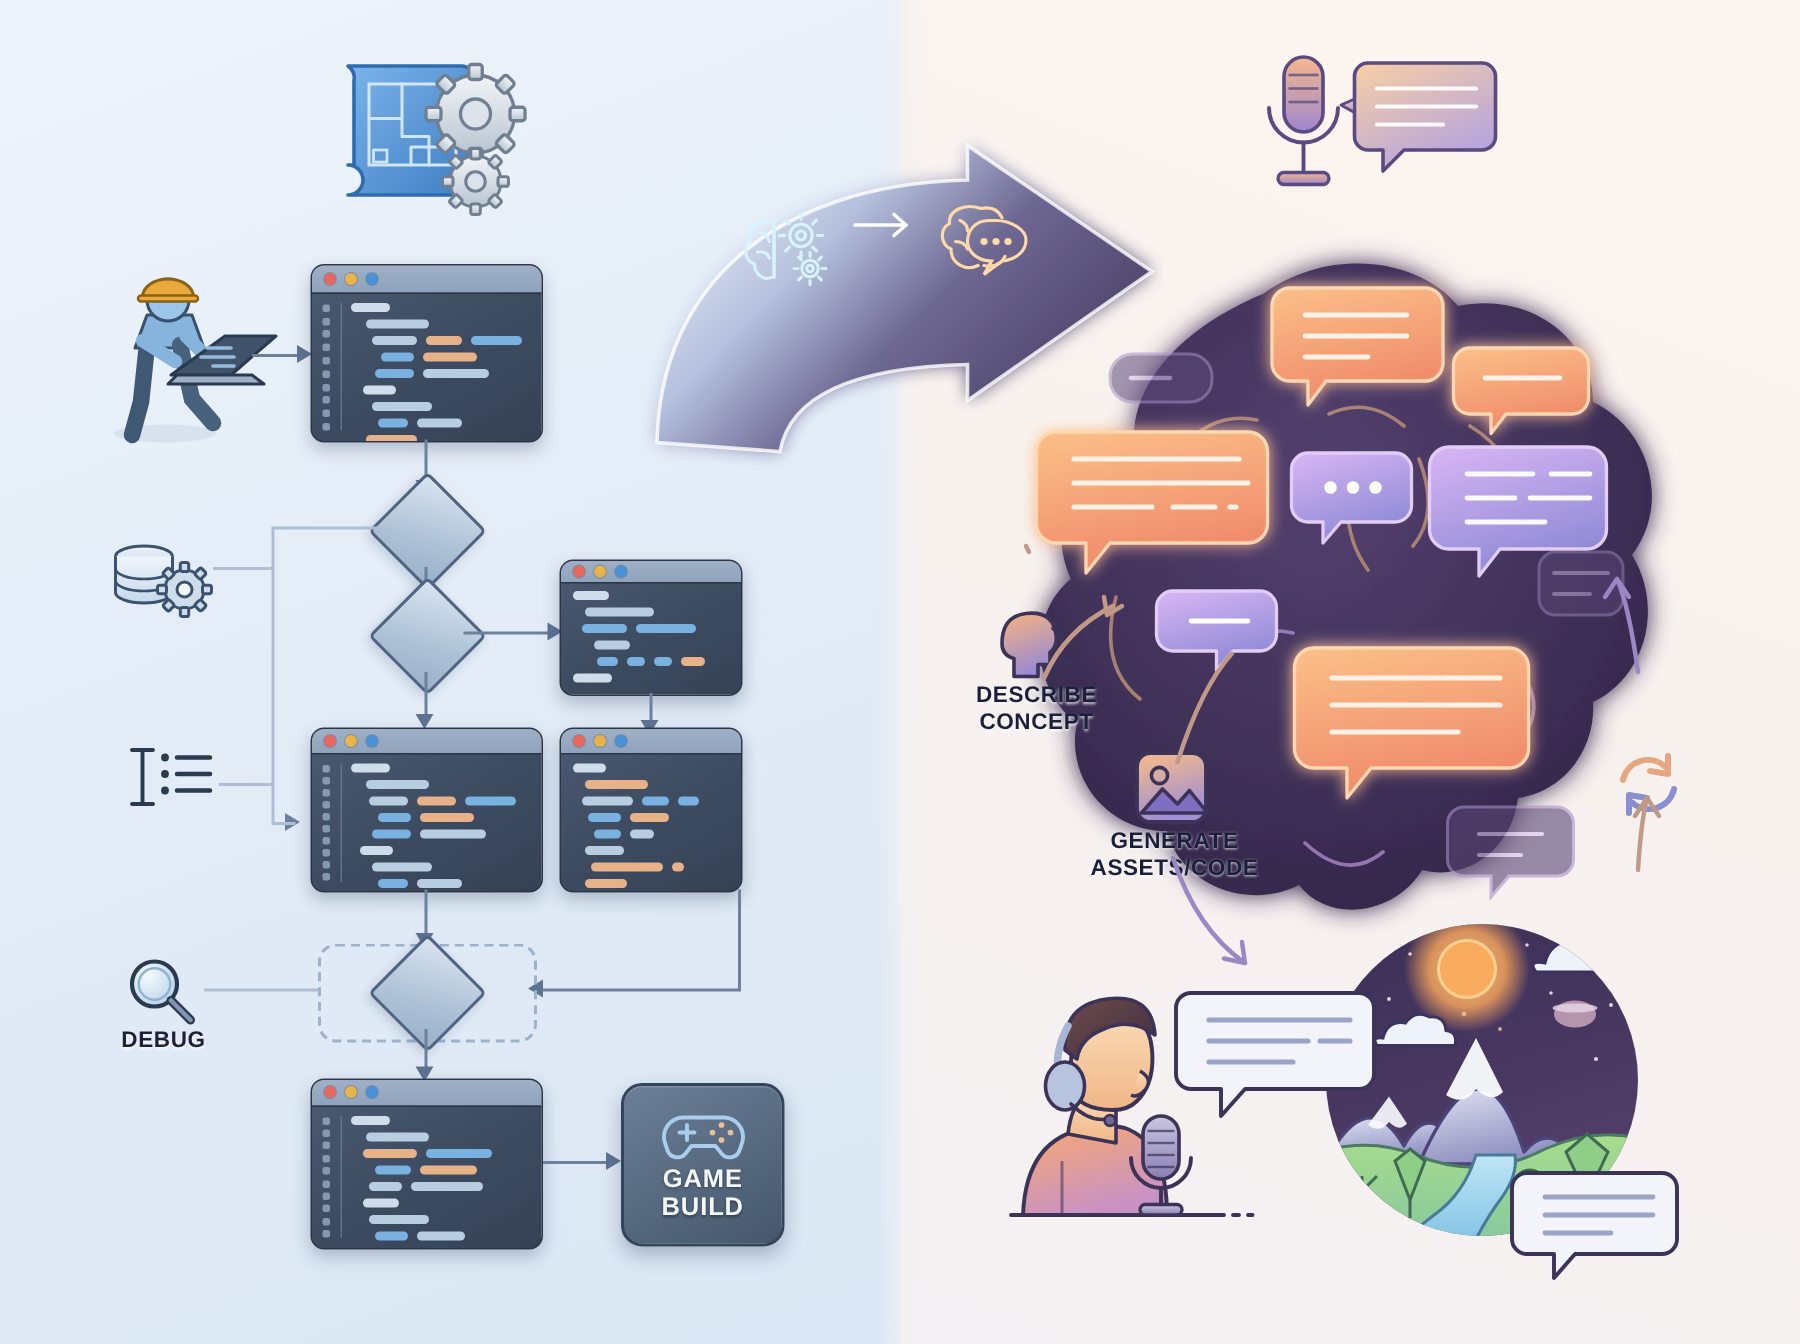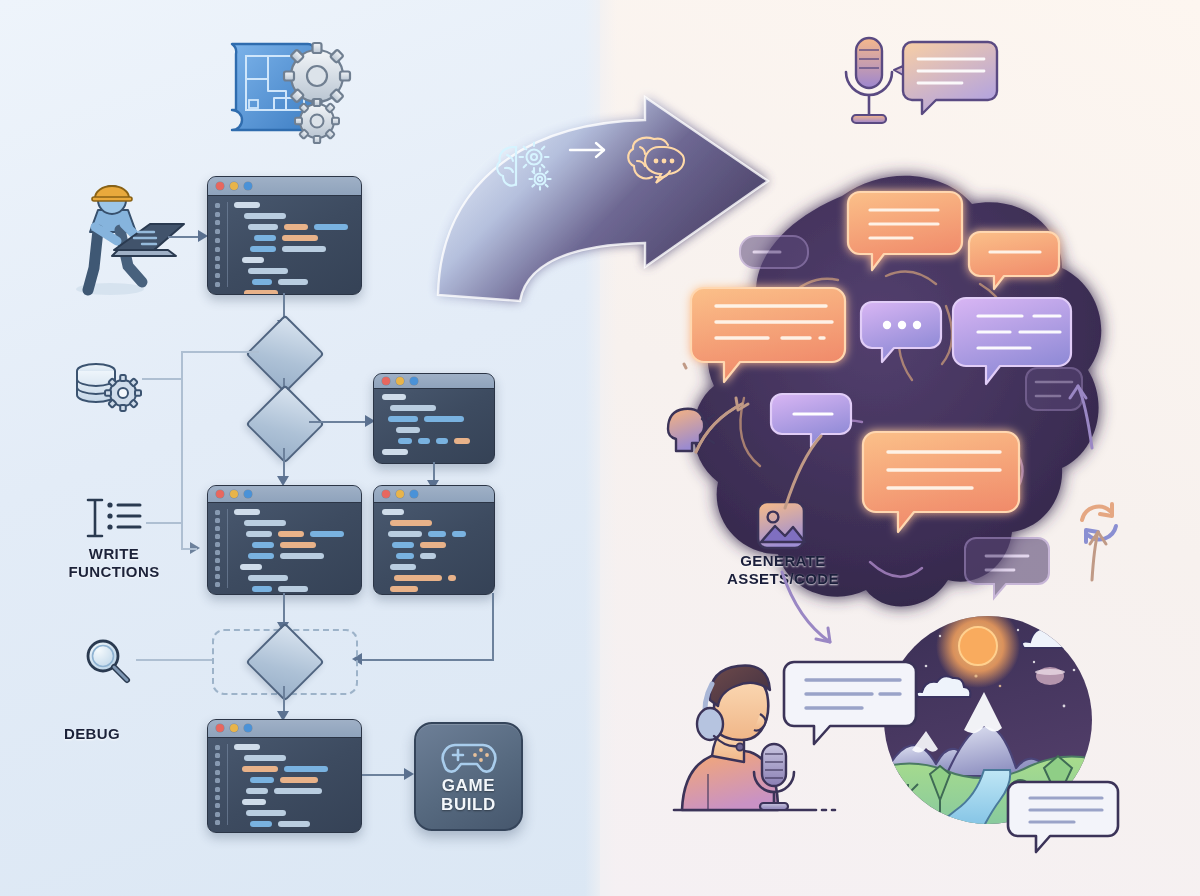--- a/index.html
+++ b/index.html
@@ -447,21 +447,21 @@
       <div class="crow" style="padding-left:10px">
           <span class="seg orange" style="width:34px"></span>
         </div>
 
     </div>
   </div>
 
   <div class="connector h" style="left:362px;top:774px;width:44px;"></div>
   <div class="ar-right" style="position:absolute;left:404px;top:768px;"></div>
 
-  <div class="game-build" style="left:414px;top:722px;width:105px;height:105px;border-radius:18px;">
+  <div class="game-build" style="left:414px;top:722px;width:105px;height:105px;">
     <svg width="56" height="36" viewBox="0 0 56 36" style="margin-bottom:1px;">
       <path d="M14 7 h28 a13 13 0 0 1 12 16 l-2 6 a7 7 0 0 1 -12 2 l-4 -5 h-16 l-4 5 a7 7 0 0 1 -12 -2 l-2 -6 a13 13 0 0 1 12 -16 z" fill="none" stroke="#a9cdec" stroke-width="2.6" stroke-linejoin="round"></path>
       <path d="M12 17 h10 M17 12 v10" stroke="#a9cdec" stroke-width="2.6" stroke-linecap="round"></path>
       <circle cx="40" cy="12" r="1.9" fill="#e8c19a"></circle>
       <circle cx="46" cy="17" r="1.9" fill="#e8c19a"></circle>
       <circle cx="40" cy="22" r="1.9" fill="#e8c19a"></circle>
       <circle cx="34" cy="17" r="1.9" fill="#e8c19a"></circle>
     </svg>
     <div class="gb-label">GAME
 BUILD</div>
@@ -506,41 +506,39 @@
           <circle cx="30" cy="20" r="2.6"></circle>
           <circle cx="30" cy="31" r="2.6"></circle>
       </g>
       <g stroke="#2a3a50" stroke-width="3" stroke-linecap="round">
         <path d="M38 9 h22"></path>
           <path d="M38 20 h22"></path>
           <path d="M38 31 h22"></path>
       </g>
     </svg>
   </div>
-  <div class="node-label" style="left:36px;top:545px;width:156px;">WRITE
-FUNCTIONS</div>
   <div class="thin-line h" style="left:146px;top:522px;width:36px;"></div>
   <div class="ar-right" style="position:absolute;left:190px;top:542px;border-left-color:#6c819c;"></div>
   <div class="thin-line h" style="left:181px;top:548px;width:16px;"></div>
 
   <div style="position:absolute;left:82px;top:636px;width:54px;height:50px;">
     <svg width="54" height="50" viewBox="0 0 54 50">
       <defs>
           <radialGradient id="lensG" cx=".35" cy=".3" r=".8">
         <stop offset="0" stop-color="#f5fafd"></stop>
             <stop offset="1" stop-color="#b7d1e6"></stop>
           </radialGradient>
         </defs>
       <circle cx="21" cy="20" r="15" fill="url(#lensG)" stroke="#2a3a50" stroke-width="2.8"></circle>
       <circle cx="21" cy="20" r="10.5" fill="none" stroke="#8fb3d2" stroke-width="1.6"></circle>
       <path d="M32 31 l13 13" stroke="#2a3a50" stroke-width="6" stroke-linecap="round"></path>
       <path d="M32 31 l13 13" stroke="#7f97b3" stroke-width="3" stroke-linecap="round"></path>
     </svg>
   </div>
-  <div class="node-label" style="left:27px;top:685px;width:130px;margin-top:40px;">DEBUG</div>
+  <div class="node-label" style="left:44px;top:685px;width:130px;">DEBUG</div>
   <div class="thin-line h" style="left:136px;top:659px;width:76px;"></div>
 
   <div class="mid-arrow">
     <svg width="370" height="235" viewBox="0 0 370 235">
       <defs>
         <linearGradient id="arrG" x1="0" y1="0.2" x2="1" y2="0.8">
           <stop offset="0" stop-color="#eaf1fb"></stop>
           <stop offset="0.30" stop-color="#b4bfdd"></stop>
           <stop offset="0.55" stop-color="#6a6490"></stop>
           <stop offset="1" stop-color="#3b3158"></stop>
@@ -961,20 +959,22 @@
         </defs>
       <path d="M8 24 q0 -18 16 -20 q18 -2 20 14 q1 8 -4 12 l0 8 l-8 0 l0 8 l-16 0 l0 -12 q-8 -2 -8 -10 z" fill="url(#headG)" stroke="#3b3358" stroke-width="2.4" stroke-linejoin="round"></path>
       <path d="M42 14 q6 4 6 10 q0 6 -6 10" fill="none" stroke="#3b3358" stroke-width="2.4" stroke-linecap="round"></path>
       <g stroke="#3b3358" stroke-width="2.4" stroke-linecap="round">
         <path d="M48 14 l6 -4"></path>
           <path d="M50 24 h7"></path>
           <path d="M48 34 l6 4"></path>
       </g>
     </svg>
   </div>
+  <div class="node-label right" style="left:620px;top:455px;width:142px;">DESCRIBE
+CONCEPT</div>
 
   <div style="position:absolute;left:754px;top:498px;width:54px;height:54px;">
     <svg width="54" height="54" viewBox="0 0 54 54">
       <defs>
           <linearGradient id="imgG" x1="0" y1="0" x2="0.3" y2="1">
         <stop offset="0" stop-color="#f9bd86"></stop>
             <stop offset="1" stop-color="#9f8fd4"></stop>
           </linearGradient>
         </defs>
       <rect x="4" y="4" width="46" height="46" rx="9" fill="url(#imgG)" stroke="#3b3358" stroke-width="2.6"></rect>

